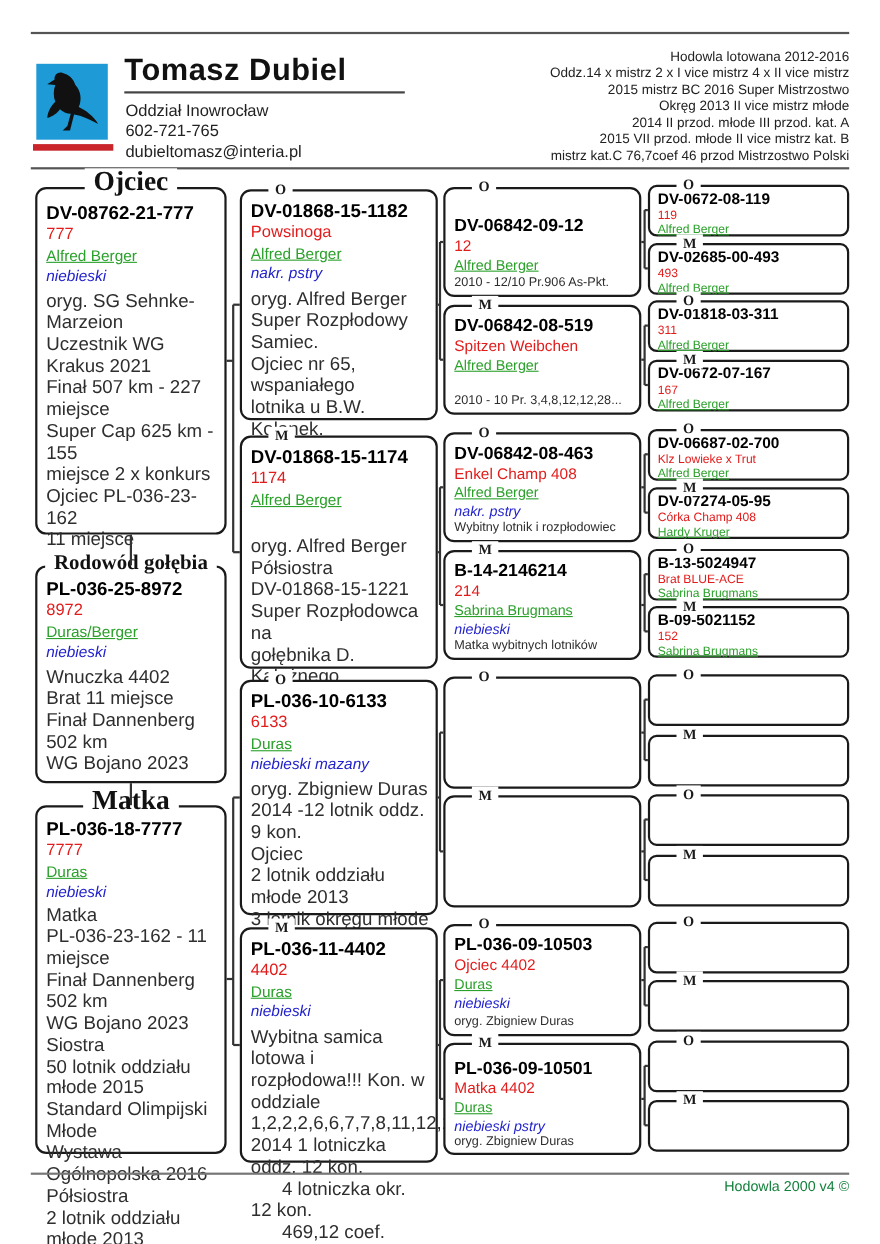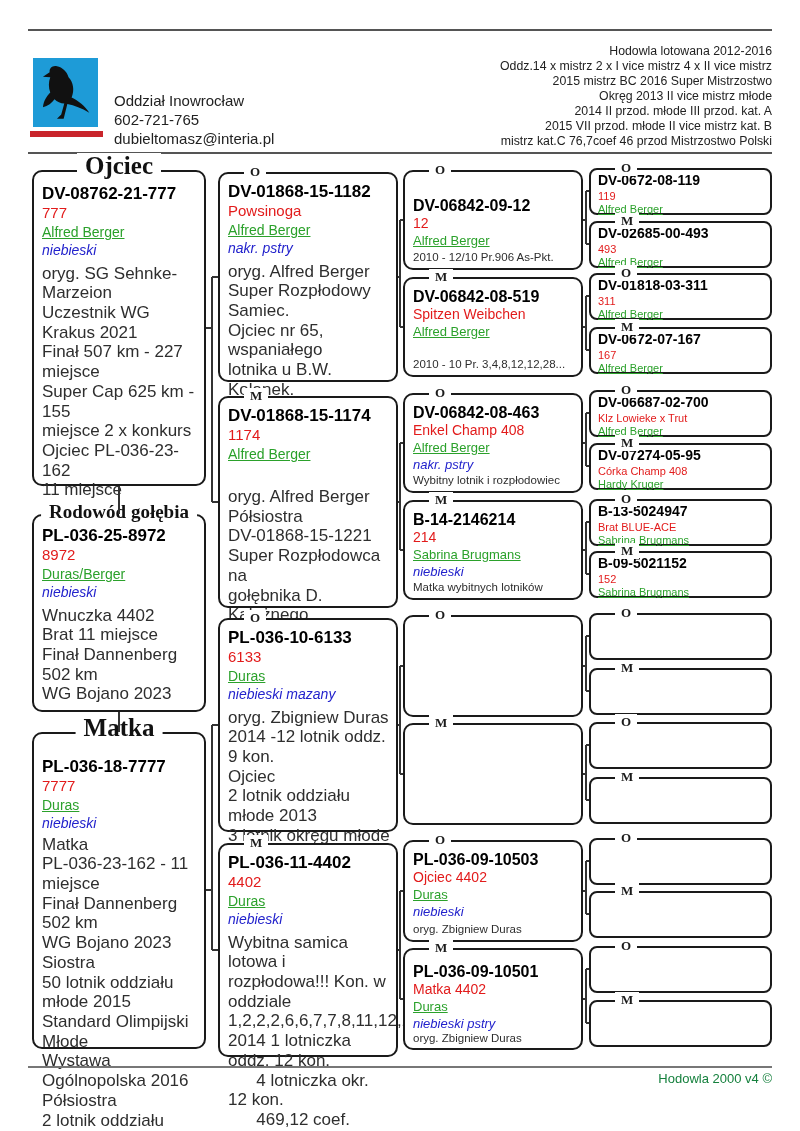--- a/index.html
+++ b/index.html
@@ -46,20 +46,21 @@
   <div class="rule" style="left:28px;top:29px;width:744px;"></div>
   <div class="rule" style="left:28px;top:152px;width:744px;"></div>
 
   <div class="logo-sq">
     <svg viewBox="0 0 100 100">
       <path d="M36 7 C29 5 23 10 24 17 L13 24 L25 25 C22 33 22 42 25 50 C19 56 14 64 13 74 C21 72 28 67 32 61 C36 65 42 68 48 68 L43 86 L36 93 L47 93 L53 69 C65 71 76 76 89 83 C82 72 71 63 60 58 C65 47 63 33 55 25 C52 15 45 9 36 7 Z"></path>
     </svg>
   </div>
   <div class="logo-bar"></div>
 
+  <div class="title">Tomasz Dubiel</div>
   <div class="subline" style="top:92px;">Oddział Inowrocław</div>
   <div class="subline" style="top:111px;">602-721-765</div>
   <div class="subline" style="top:130px;">dubieltomasz@interia.pl</div>
 
   <div class="ach">
     <div>Hodowla lotowana 2012-2016</div>
     <div>Oddz.14 x mistrz 2 x I vice mistrz 4 x II vice mistrz</div>
     <div>2015 mistrz BC 2016 Super Mistrzostwo</div>
     <div>Okręg 2013 II vice mistrz młode</div>
     <div>2014 II przod. młode III przod. kat. A</div>
@@ -91,21 +92,21 @@
     <div class="green">Duras/Berger</div>
     <div class="blue">niebieski</div>
     <div class="notes">Wnuczka 4402
 Brat 11 miejsce
 Finał Dannenberg 502 km
 WG Bojano 2023</div>
   </div>
 
   <div class="pbox" style="left:32px;top:732px;width:174px;height:317px;">
     <span class="boxtitle">Matka</span>
-    <div class="ring" style="margin-top:19px;">PL-036-18-7777</div>
+    <div class="ring" style="margin-top:6px;">PL-036-18-7777</div>
     <div class="red">7777</div>
     <div class="green">Duras</div>
     <div class="blue">niebieski</div>
     <div class="notes" style="margin-top:2px;">Matka
 PL-036-23-162 - 11 miejsce
 Finał Dannenberg 502 km
 WG Bojano 2023
 Siostra
 50 lotnik oddziału młode 2015
 Standard Olimpijski Młode

